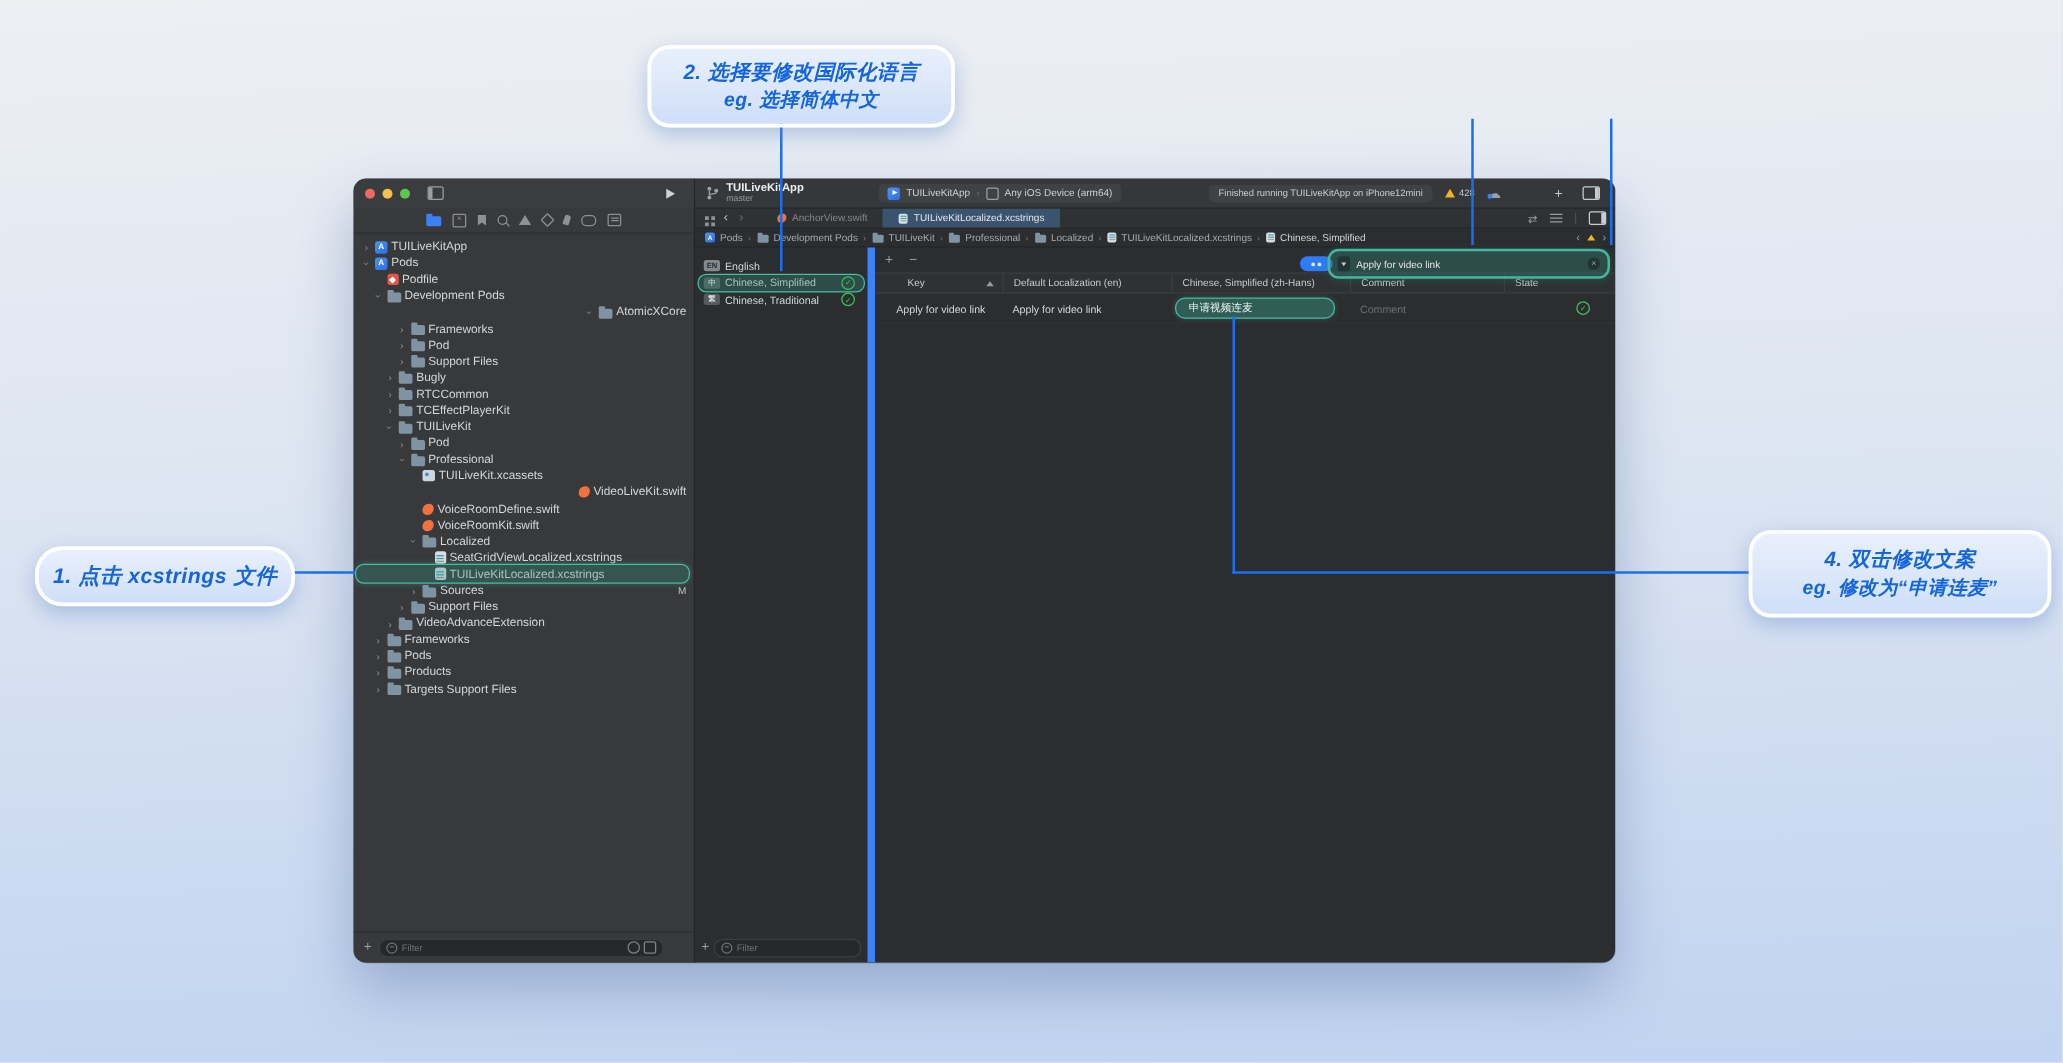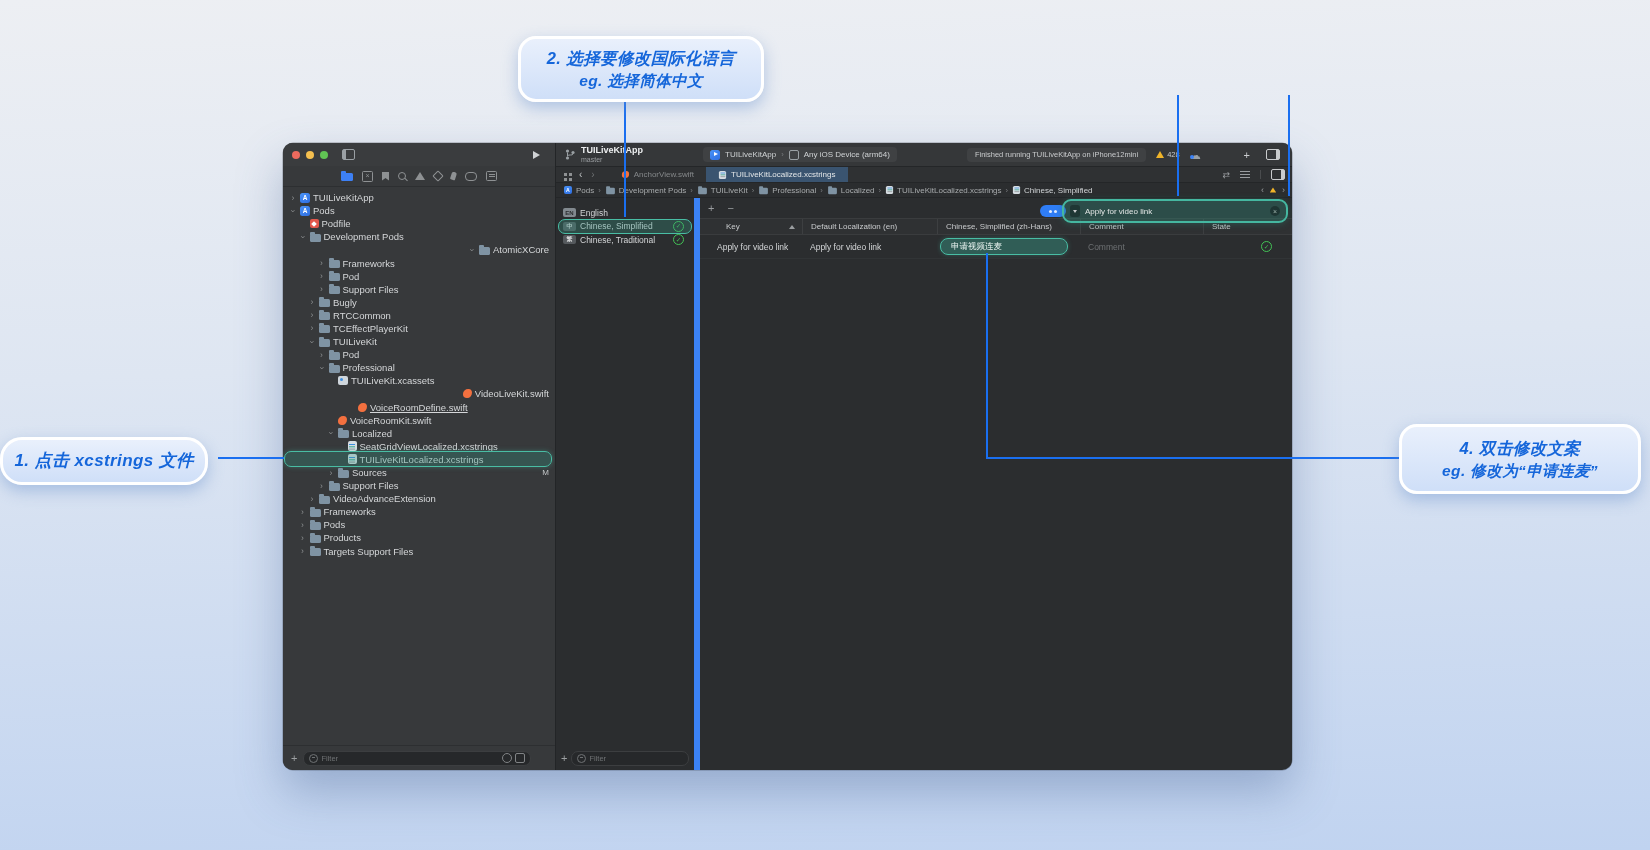--- a/index.html
+++ b/index.html
@@ -191,21 +191,21 @@
 
 <div class="canvas">
 
   <div class="cline" style="left:218px;top:457px;width:66px;height:2px;"></div>
   <div class="cline" style="left:624px;top:95px;width:2px;height:122px;"></div>
   <div class="cline" style="left:1177px;top:95px;width:2px;height:101px;"></div>
   <div class="cline" style="left:1288px;top:95px;width:2px;height:101px;"></div>
   <div class="cline" style="left:986px;top:253px;width:2px;height:206px;"></div>
   <div class="cline" style="left:986px;top:457px;width:413px;height:2px;"></div>
 
-  <div class="callout single" style="left:0;top:437px;width:202px;height:42px;border-radius:22px;">
+  <div class="callout single" style="left:28px;top:437px;width:202px;height:42px;border-radius:22px;">
     <div class="l1">1. 点击 xcstrings 文件</div>
   </div>
   <div class="callout" style="left:518px;top:36px;width:240px;height:60px;">
     <div class="l1">2. 选择要修改国际化语言</div>
     <div class="l2">eg. 选择简体中文</div>
   </div>
   <div class="callout" style="left:1399px;top:424px;width:236px;height:64px;">
     <div class="l1">4. 双击修改文案</div>
     <div class="l2">eg. 修改为“申请连麦”</div>
   </div>
@@ -305,21 +305,21 @@
           <div class="trow" style="padding-left: 44px;">
             <span class="disc"></span>
             <span class="ic-xcassets"></span>
             <span class="tlabel">TUILiveKit.xcassets</span>
           </div>
           <div class="trow" style="padding-left: 44px; justify-content: flex-end;">
             <span class="disc"></span>
             <span class="ic-swift"></span>
             <span class="tlabel">VideoLiveKit.swift</span>
           </div>
-          <div class="trow" style="padding-left: 64px; text-decoration: underline;">
+          <div class="trow" style="padding-left: 44px;">
             <span class="disc"></span>
             <span class="ic-swift"></span>
             <span class="tlabel">VoiceRoomDefine.swift</span>
           </div>
           <div class="trow" style="padding-left: 44px;">
             <span class="disc"></span>
             <span class="ic-swift"></span>
             <span class="tlabel">VoiceRoomKit.swift</span>
           </div>
           <div class="trow" style="padding-left: 44px;">

